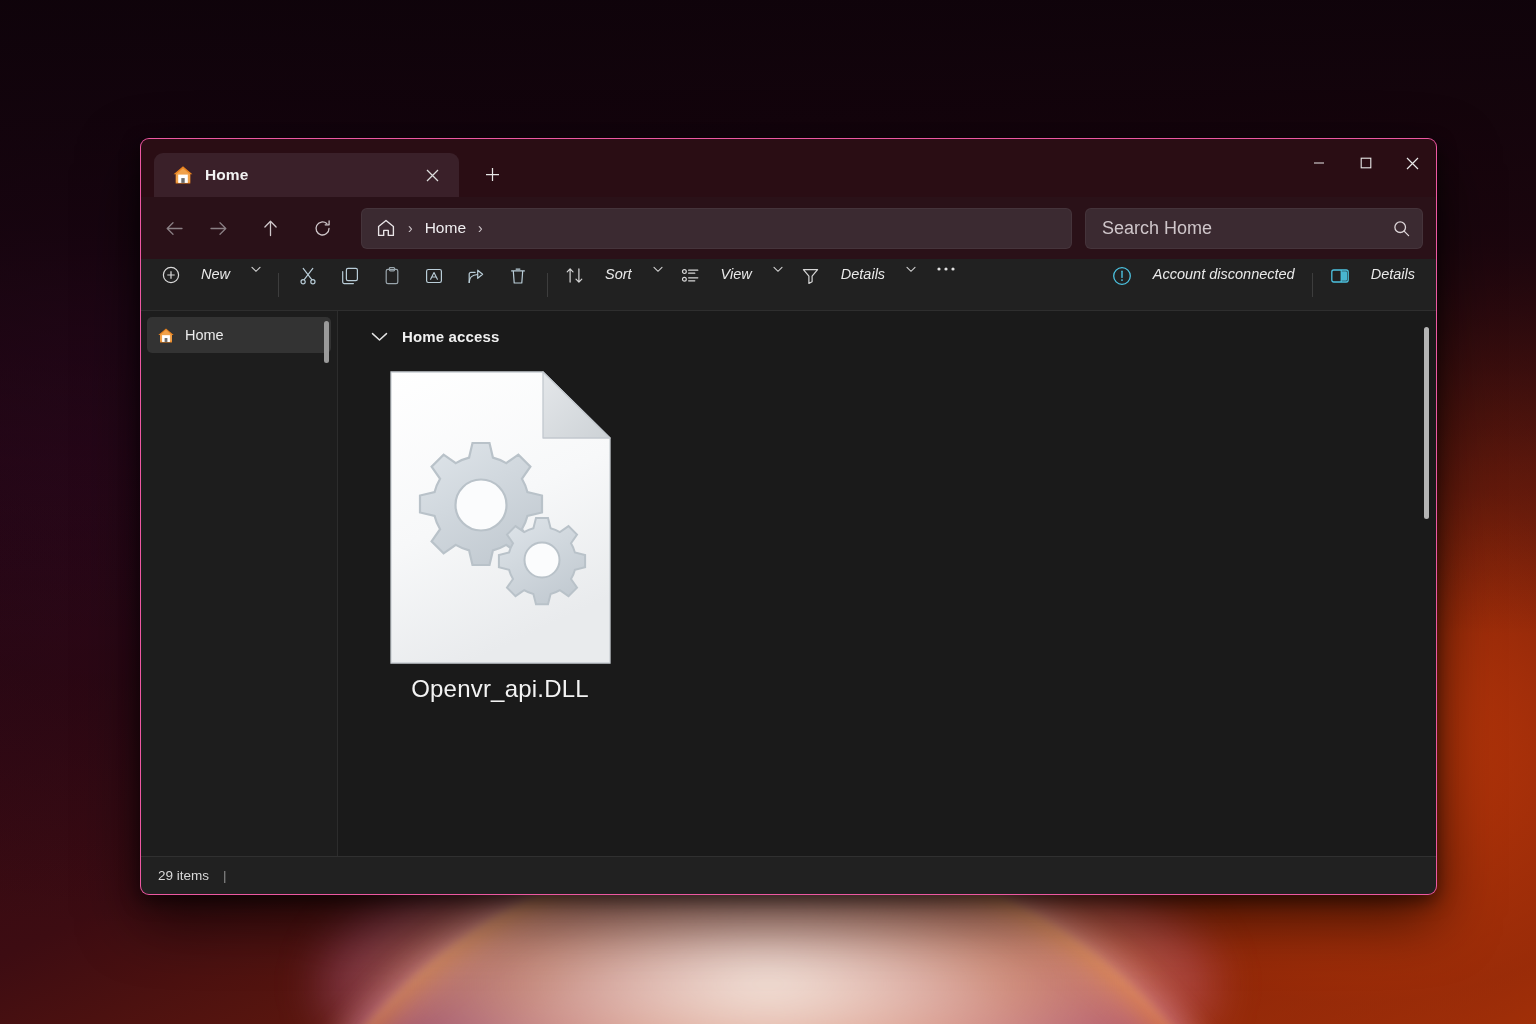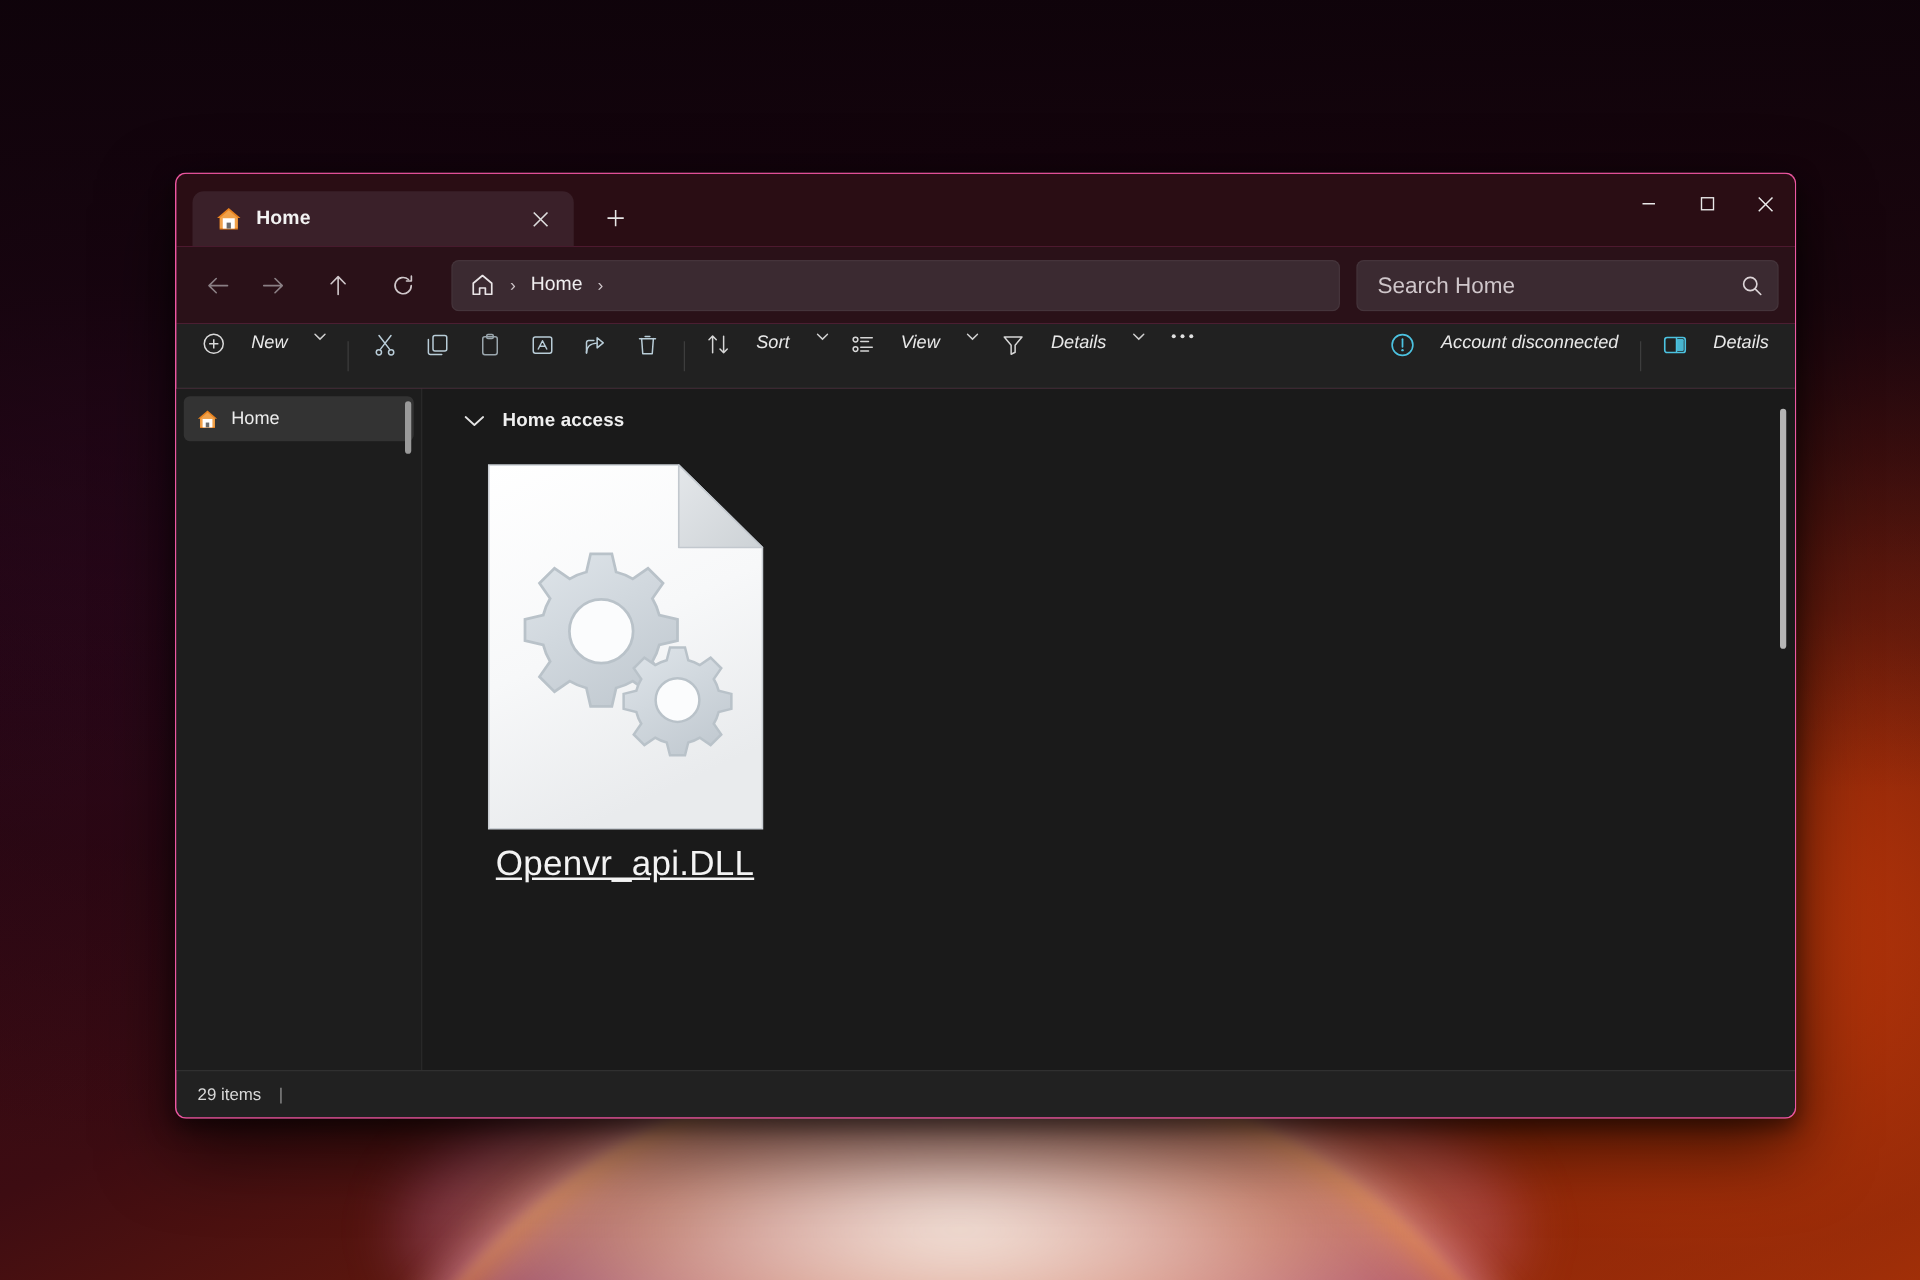--- a/index.html
+++ b/index.html
@@ -193,22 +193,22 @@
   .group-label { font-size:15px; font-weight:700; color:#f0f0f0; letter-spacing:.15px; }
 
   .grid { padding:18px 0 0 46px; display:flex; flex-wrap:wrap; gap:10px; }
   .file-item {
     width:232px; padding:8px 0 10px;
     display:flex; flex-direction:column; align-items:center; gap:12px;
     border-radius:6px;
   }
   .file-icon { width:221px; height:293px; position:relative; }
   .file-name {
-    font-size:28px; color:#f3f3f3; text-align:center; letter-spacing:.2px;
-    font-weight:400; line-height:1.1;text-decoration:underline;
+    font-size:24px; color:#f3f3f3; text-align:center; letter-spacing:.2px;
+    font-weight:400; line-height:1.1;
   }
 
   .content-scroll {
     position:absolute; right:7px; top:16px; width:5px; height:192px;
     background:#b4b4b4; border-radius:3px;
   }
 
   
   .statusbar {
     height:38px; flex:0 0 38px; background:#212121;

